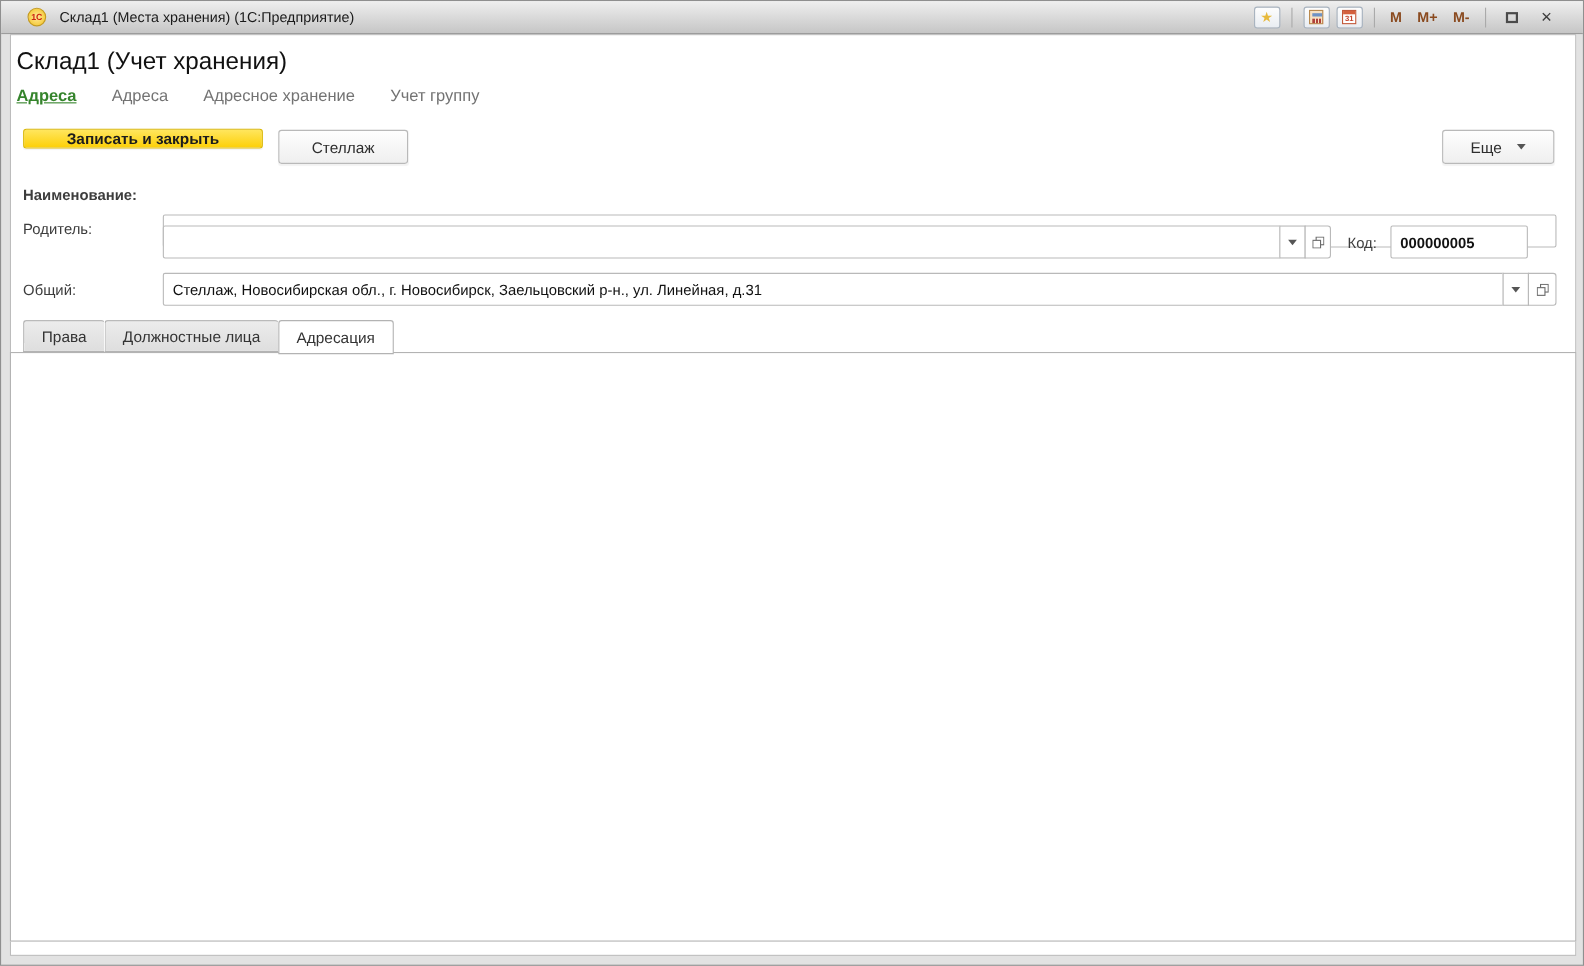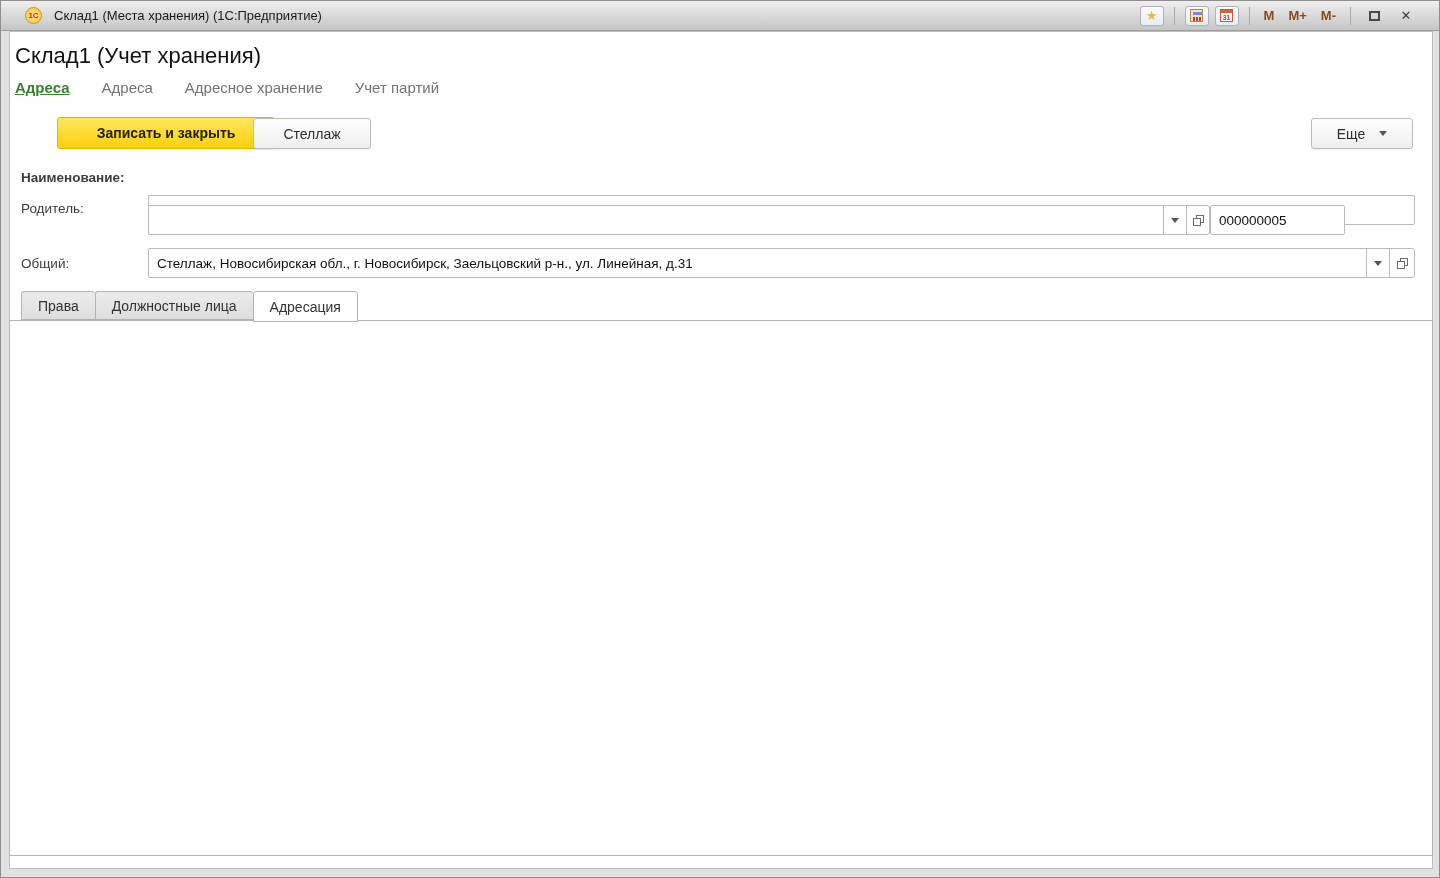--- a/index.html
+++ b/index.html
@@ -37,22 +37,22 @@
 
   .page-title { position:absolute; left:14px; top:42px; font-size:22px; color:#111; }
   .navbar { position:absolute; left:14px; top:78px; display:flex; gap:32px; font-size:15px; }
   .nav-link { color:#737373; cursor:pointer; }
   .nav-link.active { color:#35842c; font-weight:bold; text-decoration:underline; }
 
   
   .btn { display:inline-flex; align-items:center; justify-content:center; height:31px;
     border:1px solid #b9b9b9; border-radius:3px; background:linear-gradient(#fefefe,#efefef);
     font-size:14px; color:#2e2e2e; cursor:pointer; box-shadow:0 1px 1px rgba(0,0,0,0.05); }
-  .btn-primary { position:absolute; left:20px; top:116px; width:218px; height:32px;
-    background:linear-gradient(#ffe65e,#fdd008); border:1px solid #dbb806; font-weight:bold; color:#1c1c1c;margin-left:36px; }
+  .btn-primary { position:absolute; left:20px; top:116px; width:218px; height:18px;
+    background:linear-gradient(#ffe65e,#fdd008); border:1px solid #dbb806; font-weight:bold; color:#1c1c1c; }
   .btn-save { position:absolute; left:252px; top:117px; width:118px; }
   .btn-more-top { position:absolute; right:26px; top:117px; width:102px; gap:14px; }
   .caret { width:0; height:0; border-left:4px solid transparent; border-right:4px solid transparent;
     border-top:5px solid #555; display:inline-block; }
 
   
   .fld-label { position:absolute; font-size:13.5px; color:#3d3d3d; }
   .inputbox { position:absolute; height:30px; border:1px solid #b9b9b9; border-radius:2px; background:#fff;
     font-size:13.5px; color:#111; display:flex; align-items:center; padding:0 8px; }
   .fld-btn { position:absolute; width:24px; height:30px; border:1px solid #b9b9b9; background:#fff;
@@ -150,21 +150,21 @@
   </div>
 
   <div class="content"></div>
 
   <div class="page-title">Склад1 (Учет хранения)</div>
 
   <div class="navbar">
     <span class="nav-link active">Адреса</span>
     <span class="nav-link">Адреса</span>
     <span class="nav-link">Адресное хранение</span>
-    <span class="nav-link">Учет партий</span>
+    <span class="nav-link">Учет группу</span>
   </div>
 
   <div class="btn btn-primary">Записать и закрыть</div>
   <div class="btn btn-save">Стеллаж</div>
   <div class="btn btn-more-top">
     <span>Еще</span>
     <span class="caret"></span>
   </div>
 
   <div class="fld-label" style="left:20px; top:169px;font-weight:bold;">Наименование:</div>
@@ -175,21 +175,21 @@
   <div class="fld-btn" style="left:1162px; top:204px;">
       <span class="caret"></span>
     </div>
   <div class="fld-btn rounded-r" style="left:1185px; top:204px;">
     <svg width="11" height="11">
         <rect x="3.5" y="0.5" width="7" height="7" fill="none" stroke="#6b6b6b"></rect>
         <rect x="0.5" y="3.5" width="7" height="7" fill="#fff" stroke="#6b6b6b"></rect>
       </svg>
   </div>
   <div class="fld-label" style="left:1224px; top:212px;">Код:</div>
-  <div class="inputbox" style="left:1209px; top:204px; width:135px;">000000005</div>
+  <div class="inputbox" style="left:1263px; top:204px; width:125px;font-weight:bold;">000000005</div>
 
   <div class="fld-label" style="left:20px; top:255px;">Общий:</div>
   <div class="inputbox" style="left:147px; top:247px; width:1219px; border-radius:2px 0 0 2px;">Стеллаж, Новосибирская обл., г. Новосибирск, Заельцовский р-н., ул. Линейная, д.31</div>
   <div class="fld-btn" style="left:1365px; top:247px;">
       <span class="caret"></span>
     </div>
   <div class="fld-btn rounded-r" style="left:1388px; top:247px; width:26px;">
     <svg width="11" height="11">
         <rect x="3.5" y="0.5" width="7" height="7" fill="none" stroke="#6b6b6b"></rect>
         <rect x="0.5" y="3.5" width="7" height="7" fill="#fff" stroke="#6b6b6b"></rect>

